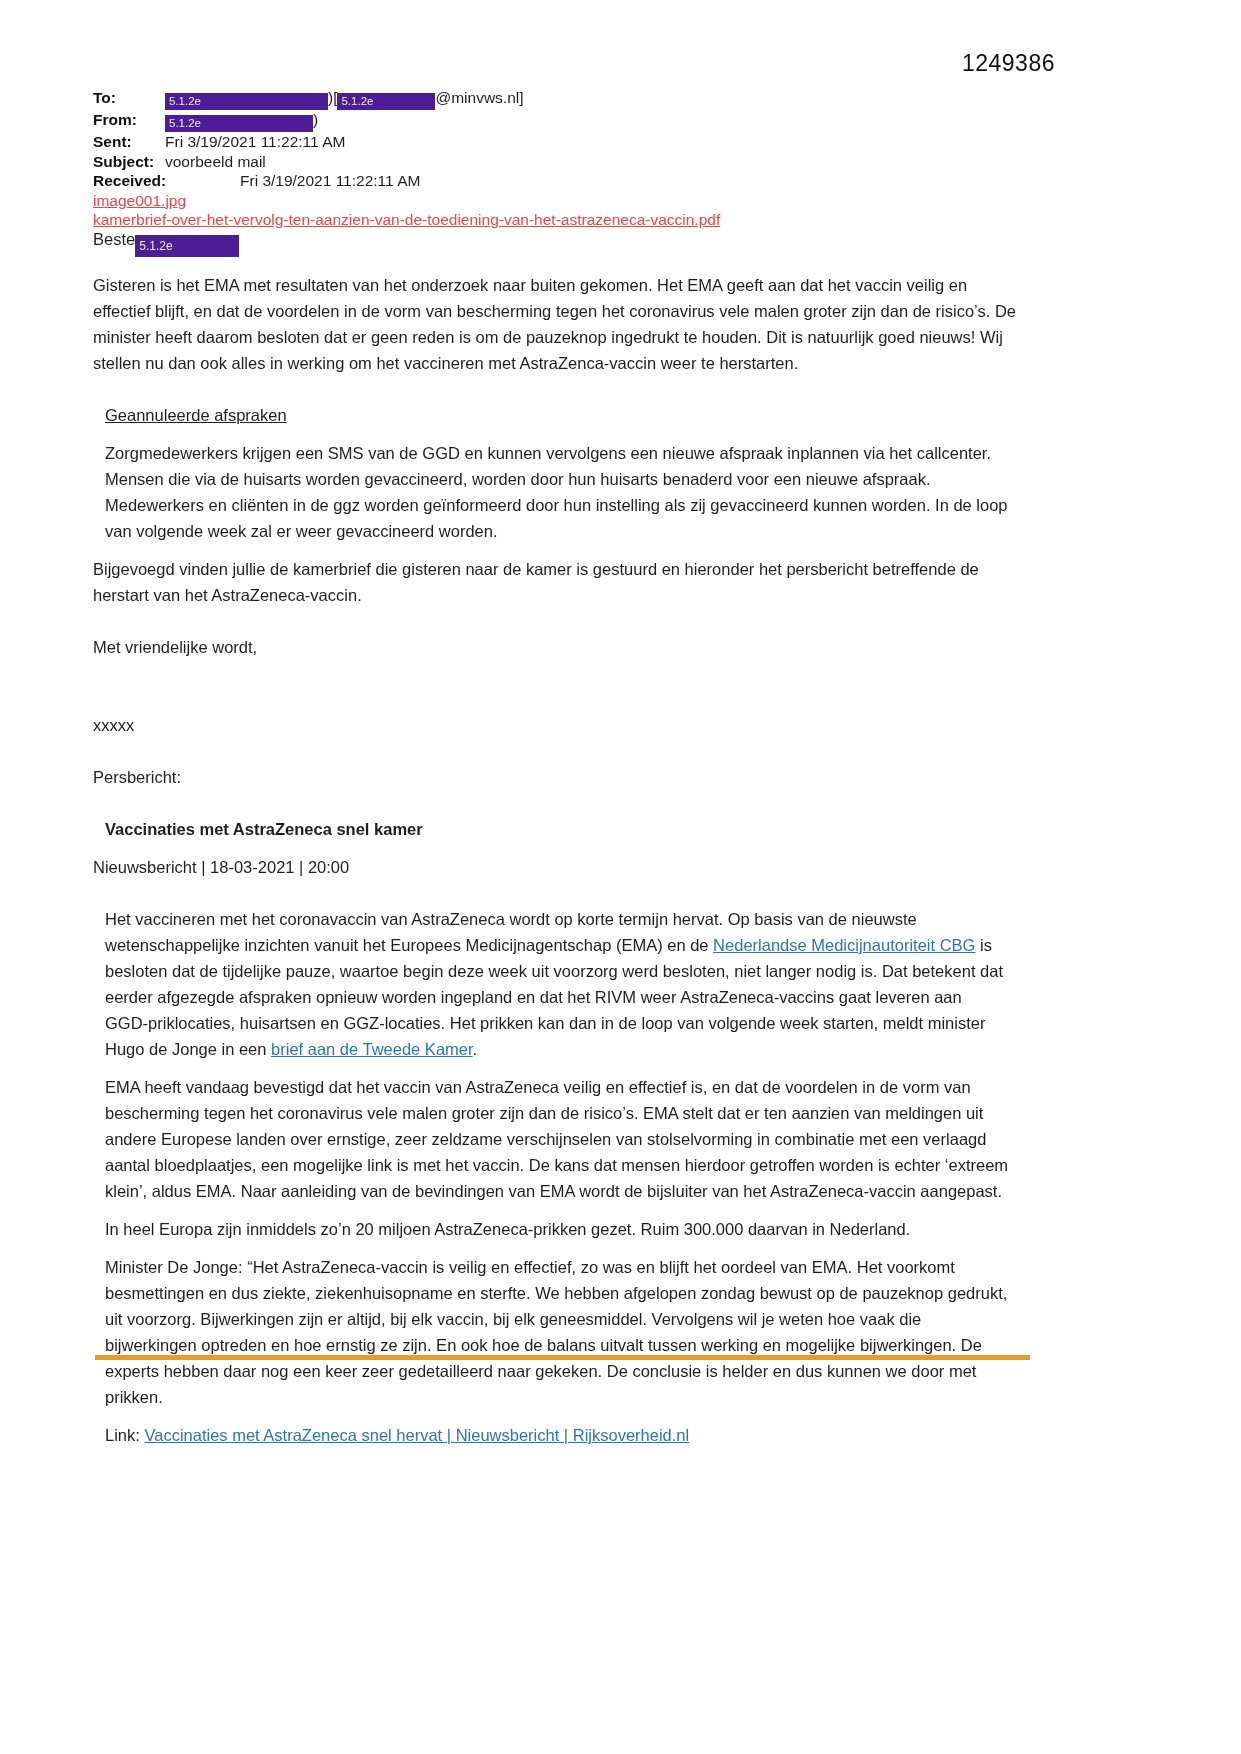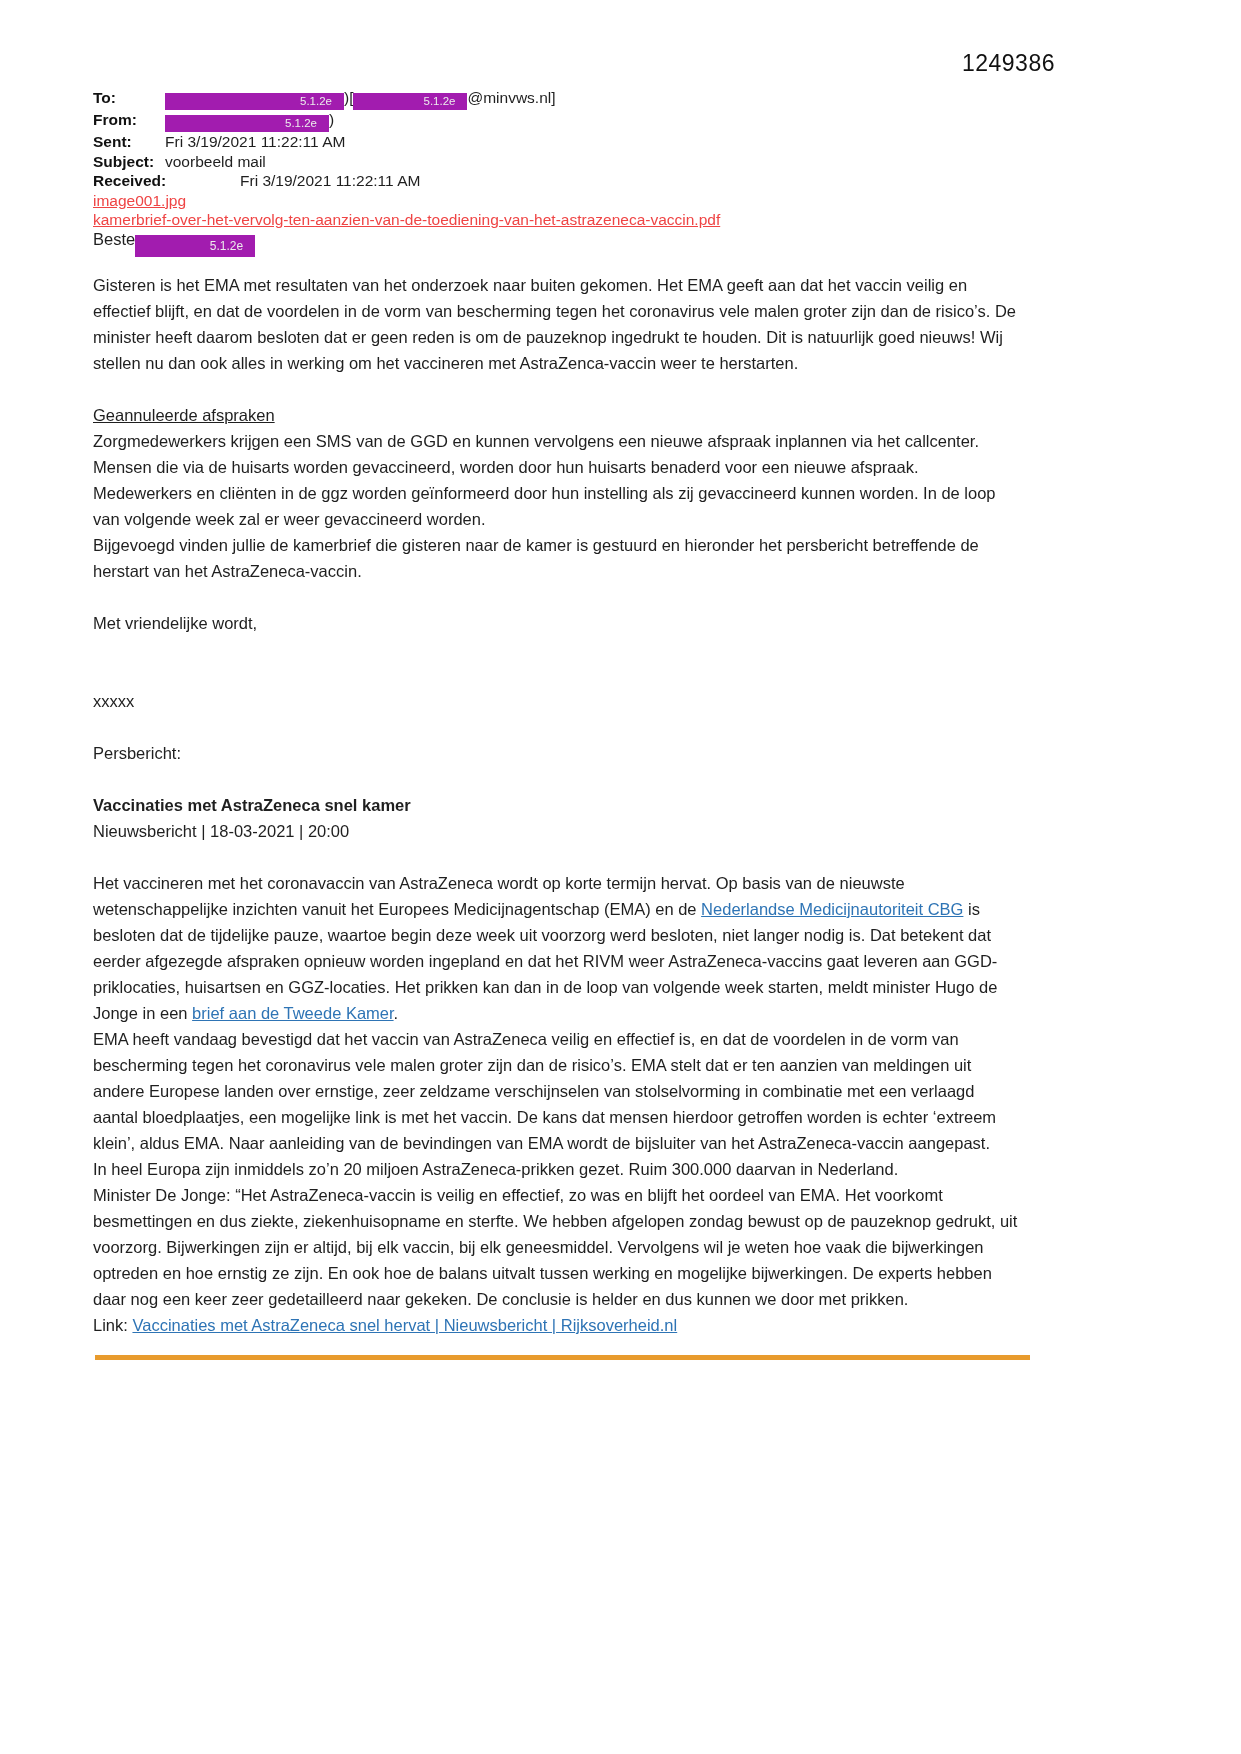--- a/index.html
+++ b/index.html
@@ -18,43 +18,43 @@
   
   .email-header {
     position:absolute; left:93px; top:88px; width:940px;
     font-size:15.5px; line-height:19.5px;
   }
   .hrow { display:flex; align-items:baseline; }
   .hlabel { width:72px; flex:none; font-weight:bold; color:#111; }
   .hval { white-space:nowrap; }
   .received-val { margin-left:75px; }
   .redact {
-    display:inline-block; background:#a21caf; color:#ececec;
-    font-size:11.5px; line-height:15px; text-align:right;
-    vertical-align:-2px; padding:1px 12px;
+    display:inline-block; background:#4c1d95; color:#ececec;
+    font-size:11.5px; line-height:15px; text-align:left;
+    vertical-align:-2px; padding:1px 4px;
   }
   .rw-to1 { width:155px; }
   .rw-to2 { width:90px; }
   .rw-from { width:140px; }
   .rw-beste { width:96px; font-size:12px; line-height:20px; vertical-align:-5px; }
   .attach-link {
     display:inline-block; color:#ef4444; text-decoration:underline;
     cursor:pointer; line-height:19.5px;
   }
   
   .salutation {
     position:absolute; left:93px; top:230px;
     font-size:16.5px;
   }
   
   .body-flow {
     position:absolute; left:93px; top:272px; width:928px;
     font-size:16.5px; line-height:26px; color:#1f1f1f;
   }
-  .body-flow p { margin:0; }
+  .body-flow p { margin:12px; }
   .sp-after { margin:0 0 26px 0 !important; }
   .sp-after2 { margin:0 0 52px 0 !important; }
   .section-heading { text-decoration:underline; }
   .press-title { font-weight:bold; }
   .body-link { color:#2e74b5; text-decoration:underline; cursor:pointer; }
   
   .orange-divider {
     position:absolute; left:95px; top:1355px;
     width:935px; height:5px; background:#e89b2d;
   }

